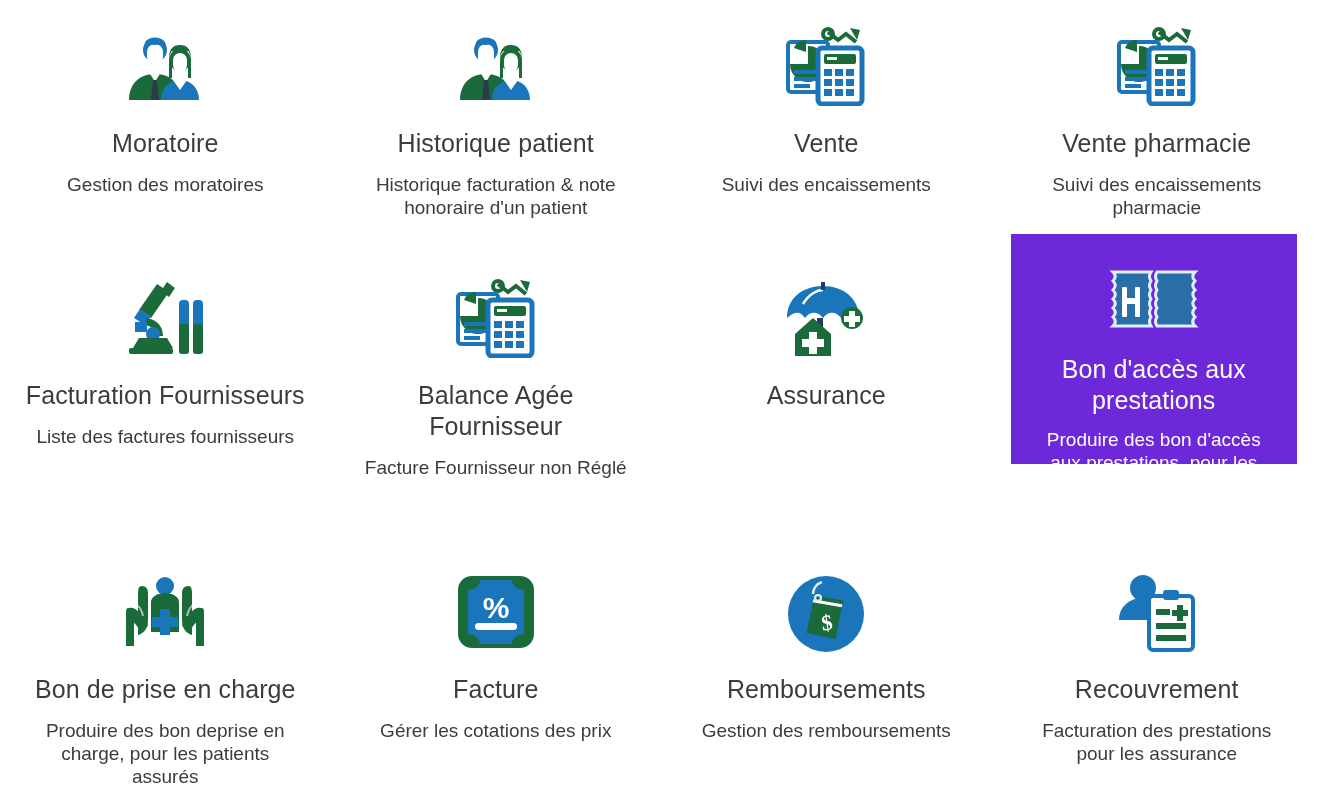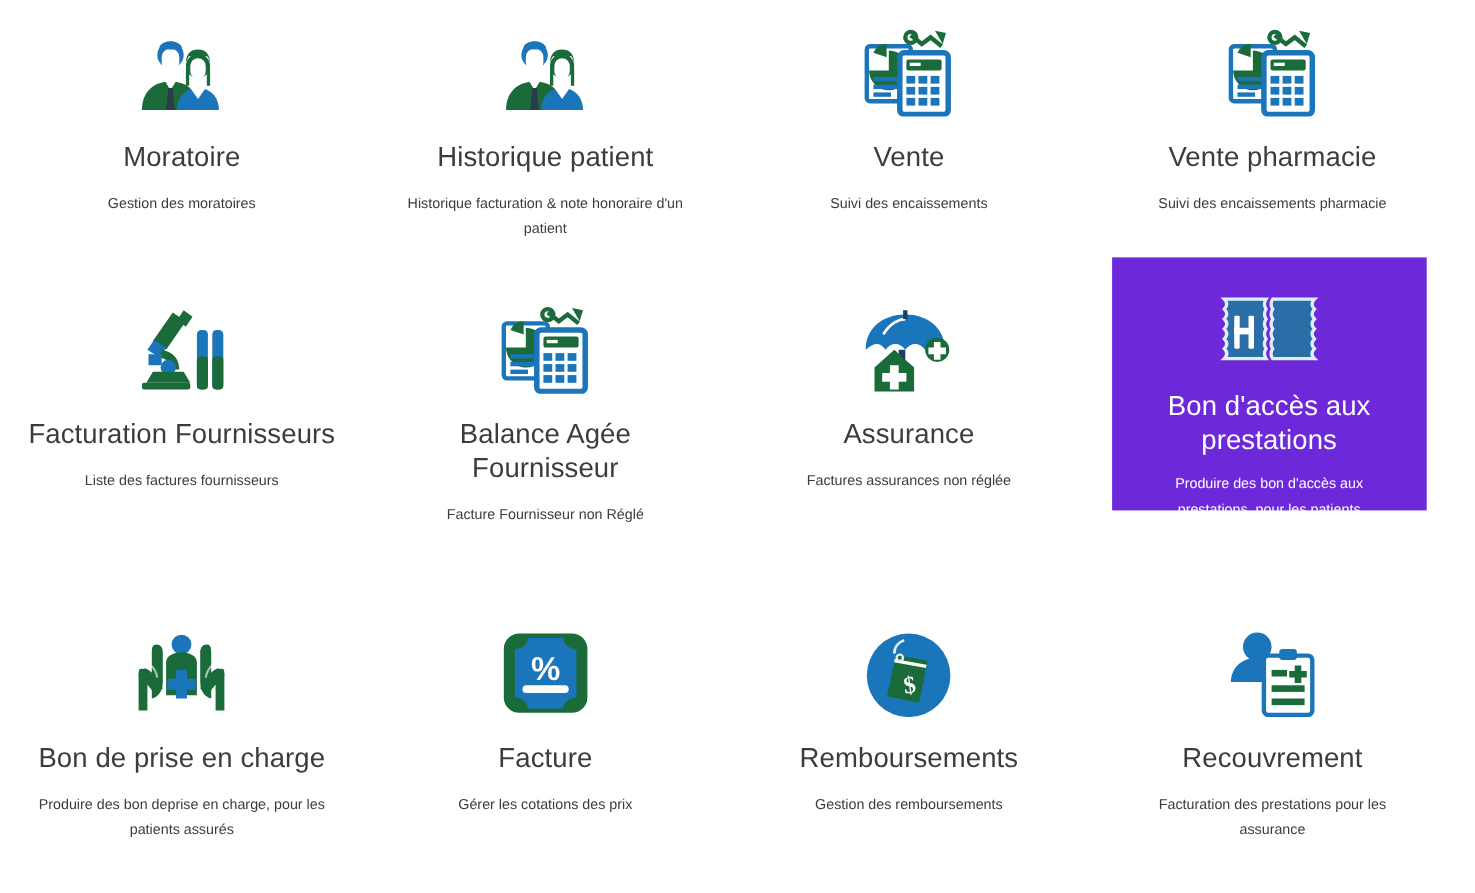--- a/index.html
+++ b/index.html
@@ -48,21 +48,21 @@
   .tile-title {
     font-size: 25px;
     line-height: 31px;
     color: #3c3c3c;
     text-align: center;
     font-weight: 400;
     margin: 0 0 14px 0;
     letter-spacing: .1px;
   }
   .tile-desc {
-    font-size: 13px;
+    font-size: 19px;
     line-height: 23px;
     color: #3c3c3c;
     text-align: center;
     margin: 0;
     max-width: 270px;
   }
   .tile.selected .tile-title,
   .tile.selected .tile-desc {
     color: #ffffff;
   }
@@ -247,21 +247,20 @@
         <path d="M20 26c6-10 14-14 20-14" stroke="#ffffff" stroke-width="2.5" fill="none"></path>
         <path d="M38 4h4v8h-4z" fill="#1b3f66"></path>
         <path d="M40 40v24c0 7-5 11-10 11s-10-4-10-10h6c0 3 2 5 4 5s4-2 4-6V40z" fill="#1b3f66"></path>
         <path d="M58 40a11 11 0 1 1 22 0 11 11 0 0 1-22 0z" fill="#1b6b3a"></path>
         <path d="M66 33h6v5h5v6h-5v5h-6v-5h-5v-6h5z" fill="#ffffff"></path>
         <path d="M12 56L30 40l18 16v22H12z" fill="#1b6b3a"></path>
         <path d="M26 54h8v7h7v8h-7v7h-8v-7h-7v-8h7z" fill="#ffffff"></path>
       </svg>
     </div>
     <div class="tile-title">Assurance</div>
-    <div class="tile-desc">Factures assurances non réglée</div>
   </div>
 
   <div class="tile r2 selected">
     <div class="icon-wrap">
       <svg width="90" height="72" viewBox="0 0 90 72">
         <path d="M4 6c3 3 3 6 0 9 3 3 3 6 0 9 3 3 3 6 0 9 3 3 3 6 0 9 3 3 3 6 0 9 3 3 3 6 0 9h38c-2-3-2-6 0-9-2-3-2-6 0-9-2-3-2-6 0-9-2-3-2-6 0-9-2-3-2-6 0-9-2-3-2-6 0-9z" fill="#2a6ea8" stroke="#dfeef8" stroke-width="3"></path>
         <path d="M48 6c-2 3-2 6 0 9-2 3-2 6 0 9-2 3-2 6 0 9-2 3-2 6 0 9-2 3-2 6 0 9-2 3-2 6 0 9h38c-3-3-3-6 0-9-3-3-3-6 0-9-3-3-3-6 0-9-3-3-3-6 0-9-3-3-3-6 0-9-3-3-3-6 0-9z" fill="#2a6ea8" stroke="#dfeef8" stroke-width="3"></path>
         <g fill="#ffffff">
           <rect x="13" y="21" width="5" height="30" rx="1"></rect>
           <rect x="26" y="21" width="5" height="30" rx="1"></rect>

